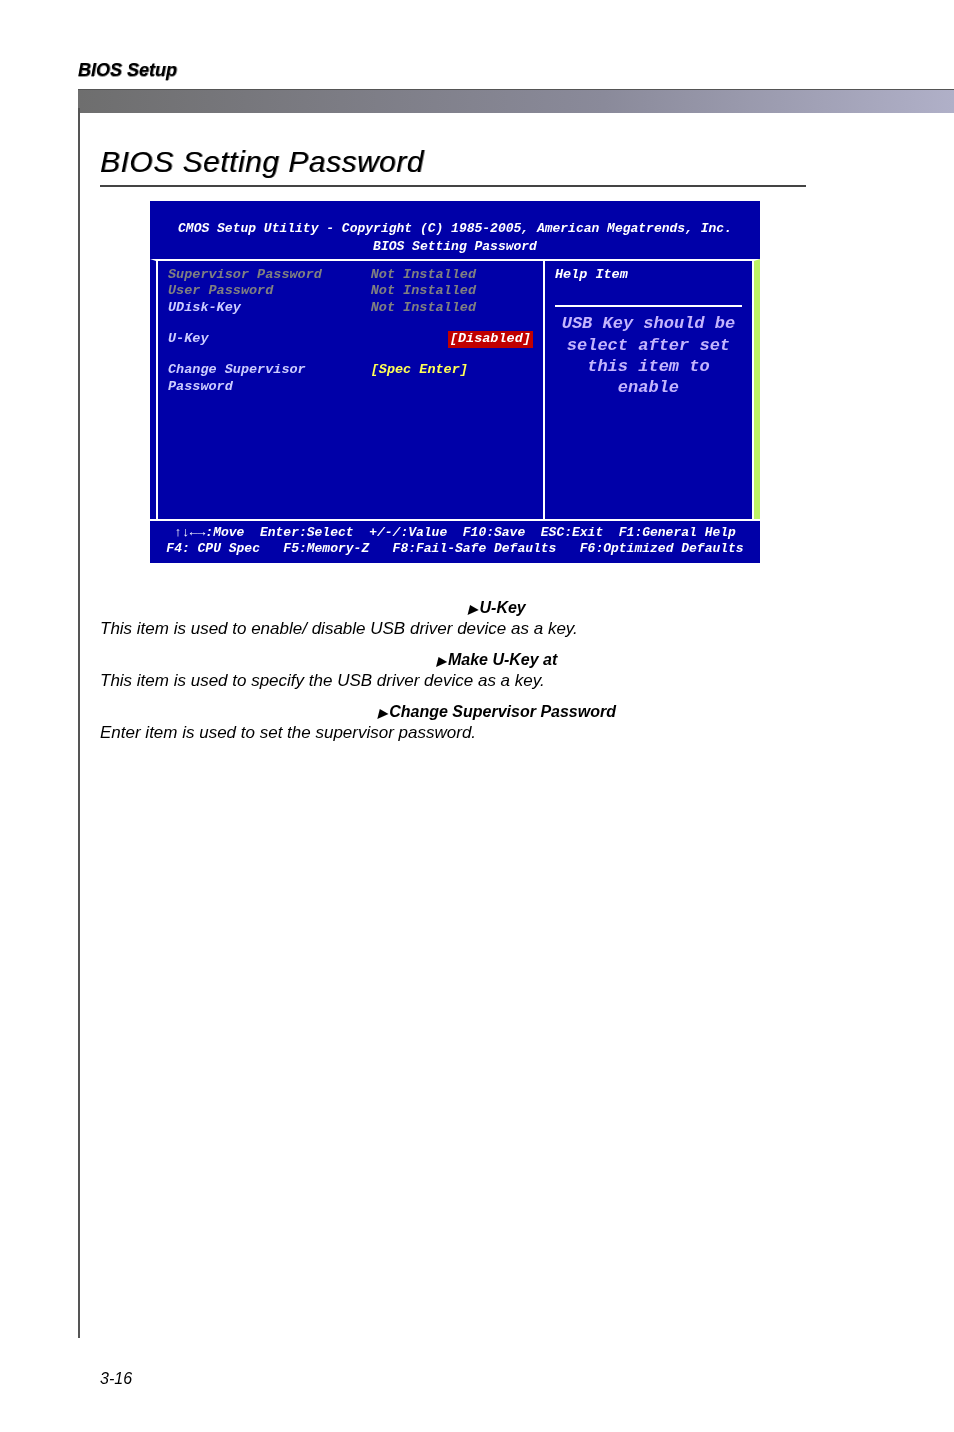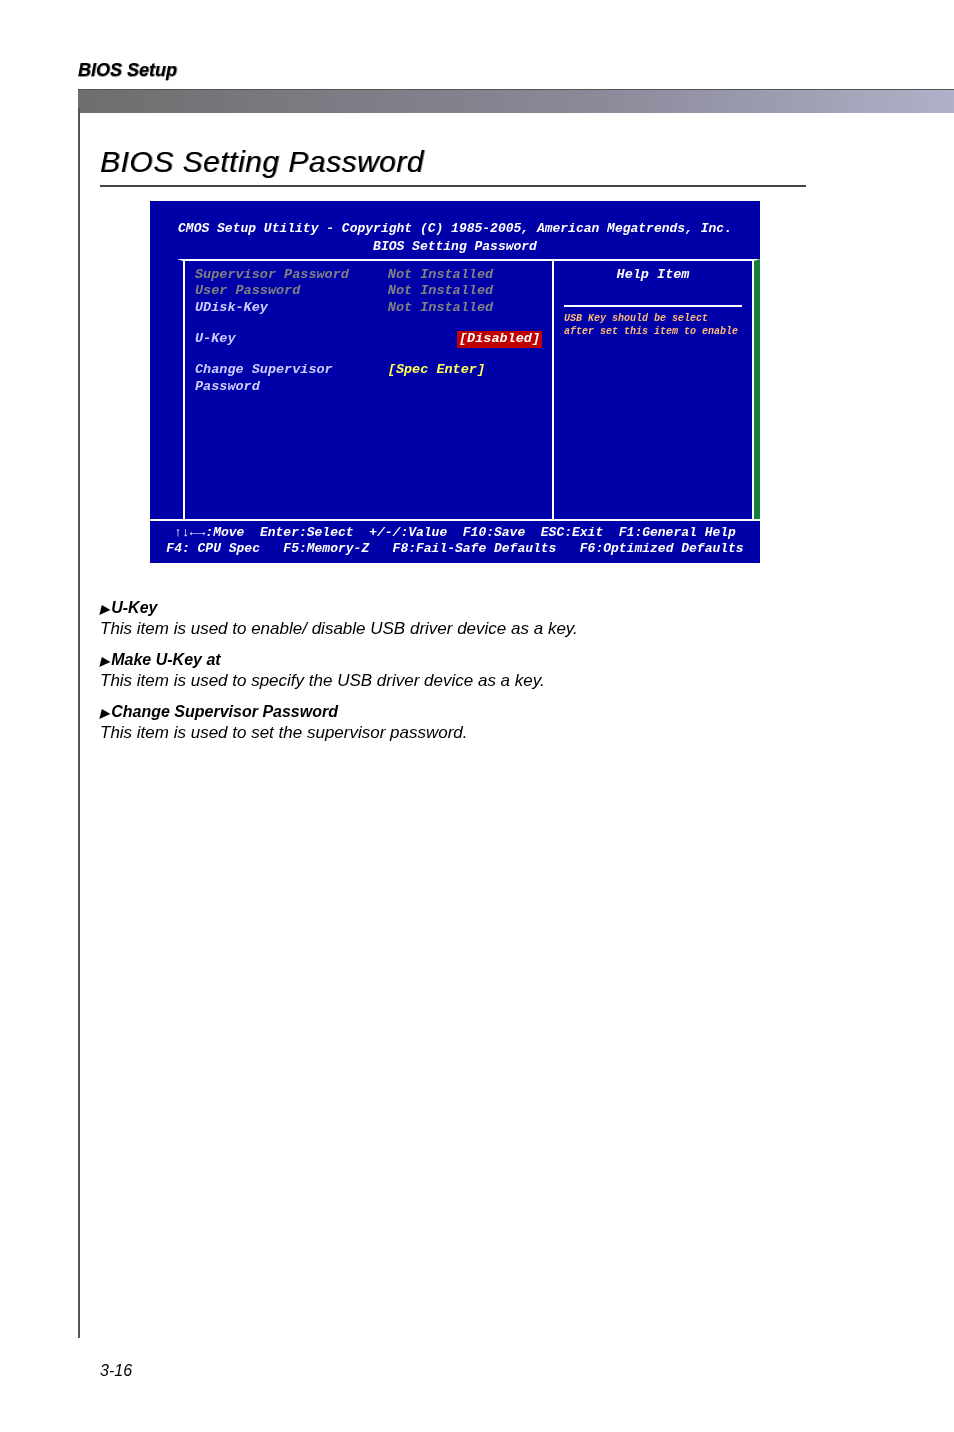--- a/index.html
+++ b/index.html
@@ -76,23 +76,22 @@
   .bios-subheader {
     text-align: center;
     color: #fff;
     font-size: 13px;
     padding-bottom: 3px;
   }
   .bios-body {
     display: flex;
     border-top: 2px solid #fff;
     border-left: 6px solid #0000a8;
-    border-right: 6px solid #15803d;
+    border-right: 6px solid #bef264;
     min-height: 260px;
-    margin-left: 27px;
   }
   .bios-left {
     flex: 1.95;
     padding: 6px 10px;
     border: 2px solid #fff;
     border-top: none;
     border-right: none;
     border-bottom: none;
   }
   .bios-right {
@@ -109,46 +108,47 @@
   .bios-value.grey { color: #808080; }
   .bios-value.selected {
     background: #c00000;
     color: #fff;
     display: inline-block;
     padding: 0 2px;
     flex: 0 0 auto;
   }
   .bios-value.yellow { color: #ffff55; }
   .help-title {
-    text-align: center;
+    text-align: left;
     color: #fff;
     border-bottom: 2px solid #fff;
     padding-bottom: 22px;
     margin-bottom: 6px;
   }
   .help-text {
-    color: #fdba74;
-    font-size: 10px;
+    color: #c4b5fd;
+    font-size: 17px;
+    text-align: center;
   }
   .bios-footer {
     border-top: 2px solid #fff;
     padding: 4px 8px 6px 8px;
     text-align: center;
     font-size: 13px;
     background: #0000a8;
   }
   .bios-footer-line { white-space: pre; }
   .desc-block { margin-top: 36px; }
   .desc-item { margin-bottom: 12px; }
-  .desc-heading { font-weight: bold; font-size: 16px; color: #000; }
+  .desc-heading { font-weight: bold; font-size: 16px; color: #000; text-align: center; }
   .arrow { font-size: 12px; margin-right: 2px; }
   .desc-text { font-size: 17px; color: #000; margin-top: 2px; }
   .page-num {
     position: absolute;
-    bottom: 52px;
+    bottom: 44px;
     left: 100px;
     font-size: 16px;
     color: #000;
   }
   .spacer { height: 14px; }
 </style>
 </head>
 <body>
 
 <div class="page">
@@ -209,19 +209,19 @@
       <div class="desc-item">
         <div class="desc-heading">
           <span class="arrow">▶</span><span>Make U-Key at</span>
         </div>
         <div class="desc-text">This item is used to specify the USB driver device as a key.</div>
       </div>
       <div class="desc-item">
         <div class="desc-heading">
           <span class="arrow">▶</span><span>Change Supervisor Password</span>
         </div>
-        <div class="desc-text">This item is used to set the supervisor password.</div>
+        <div class="desc-text">Enter item is used to set the supervisor password.</div>
       </div>
     </div>
   </div>
 
   <div class="page-num">3-16</div>
 </div>
 
 </body></html>

